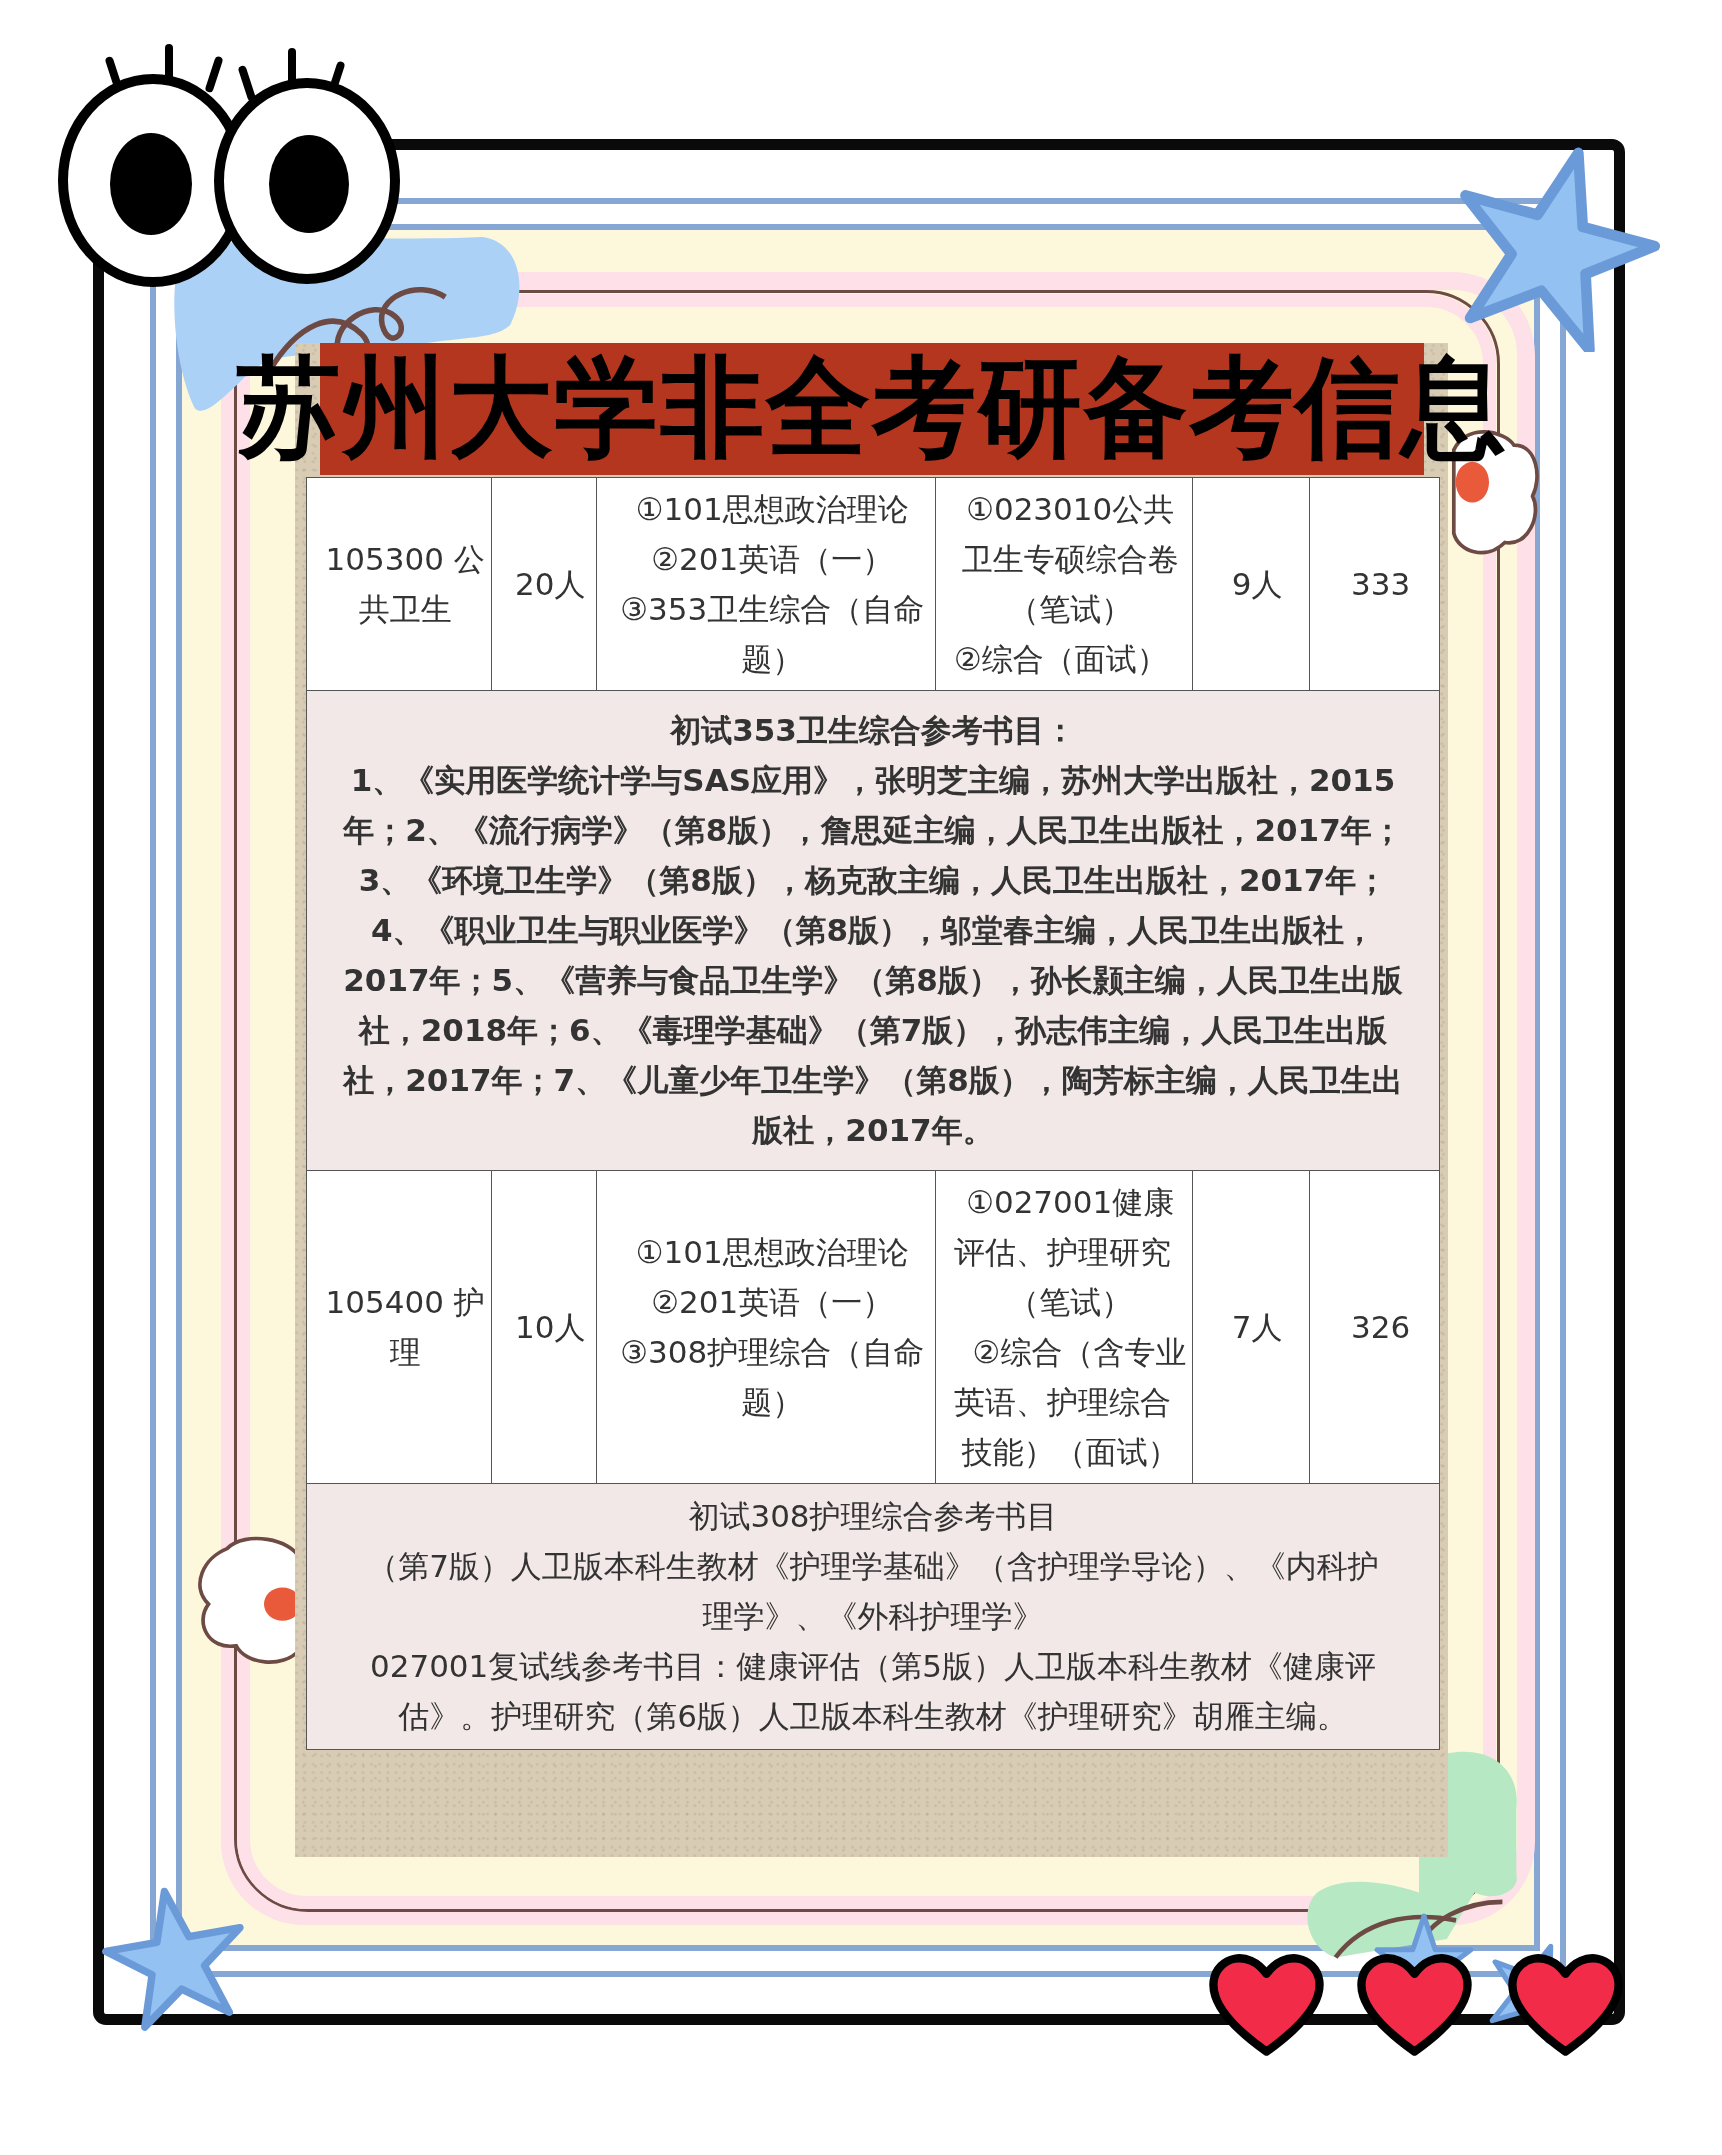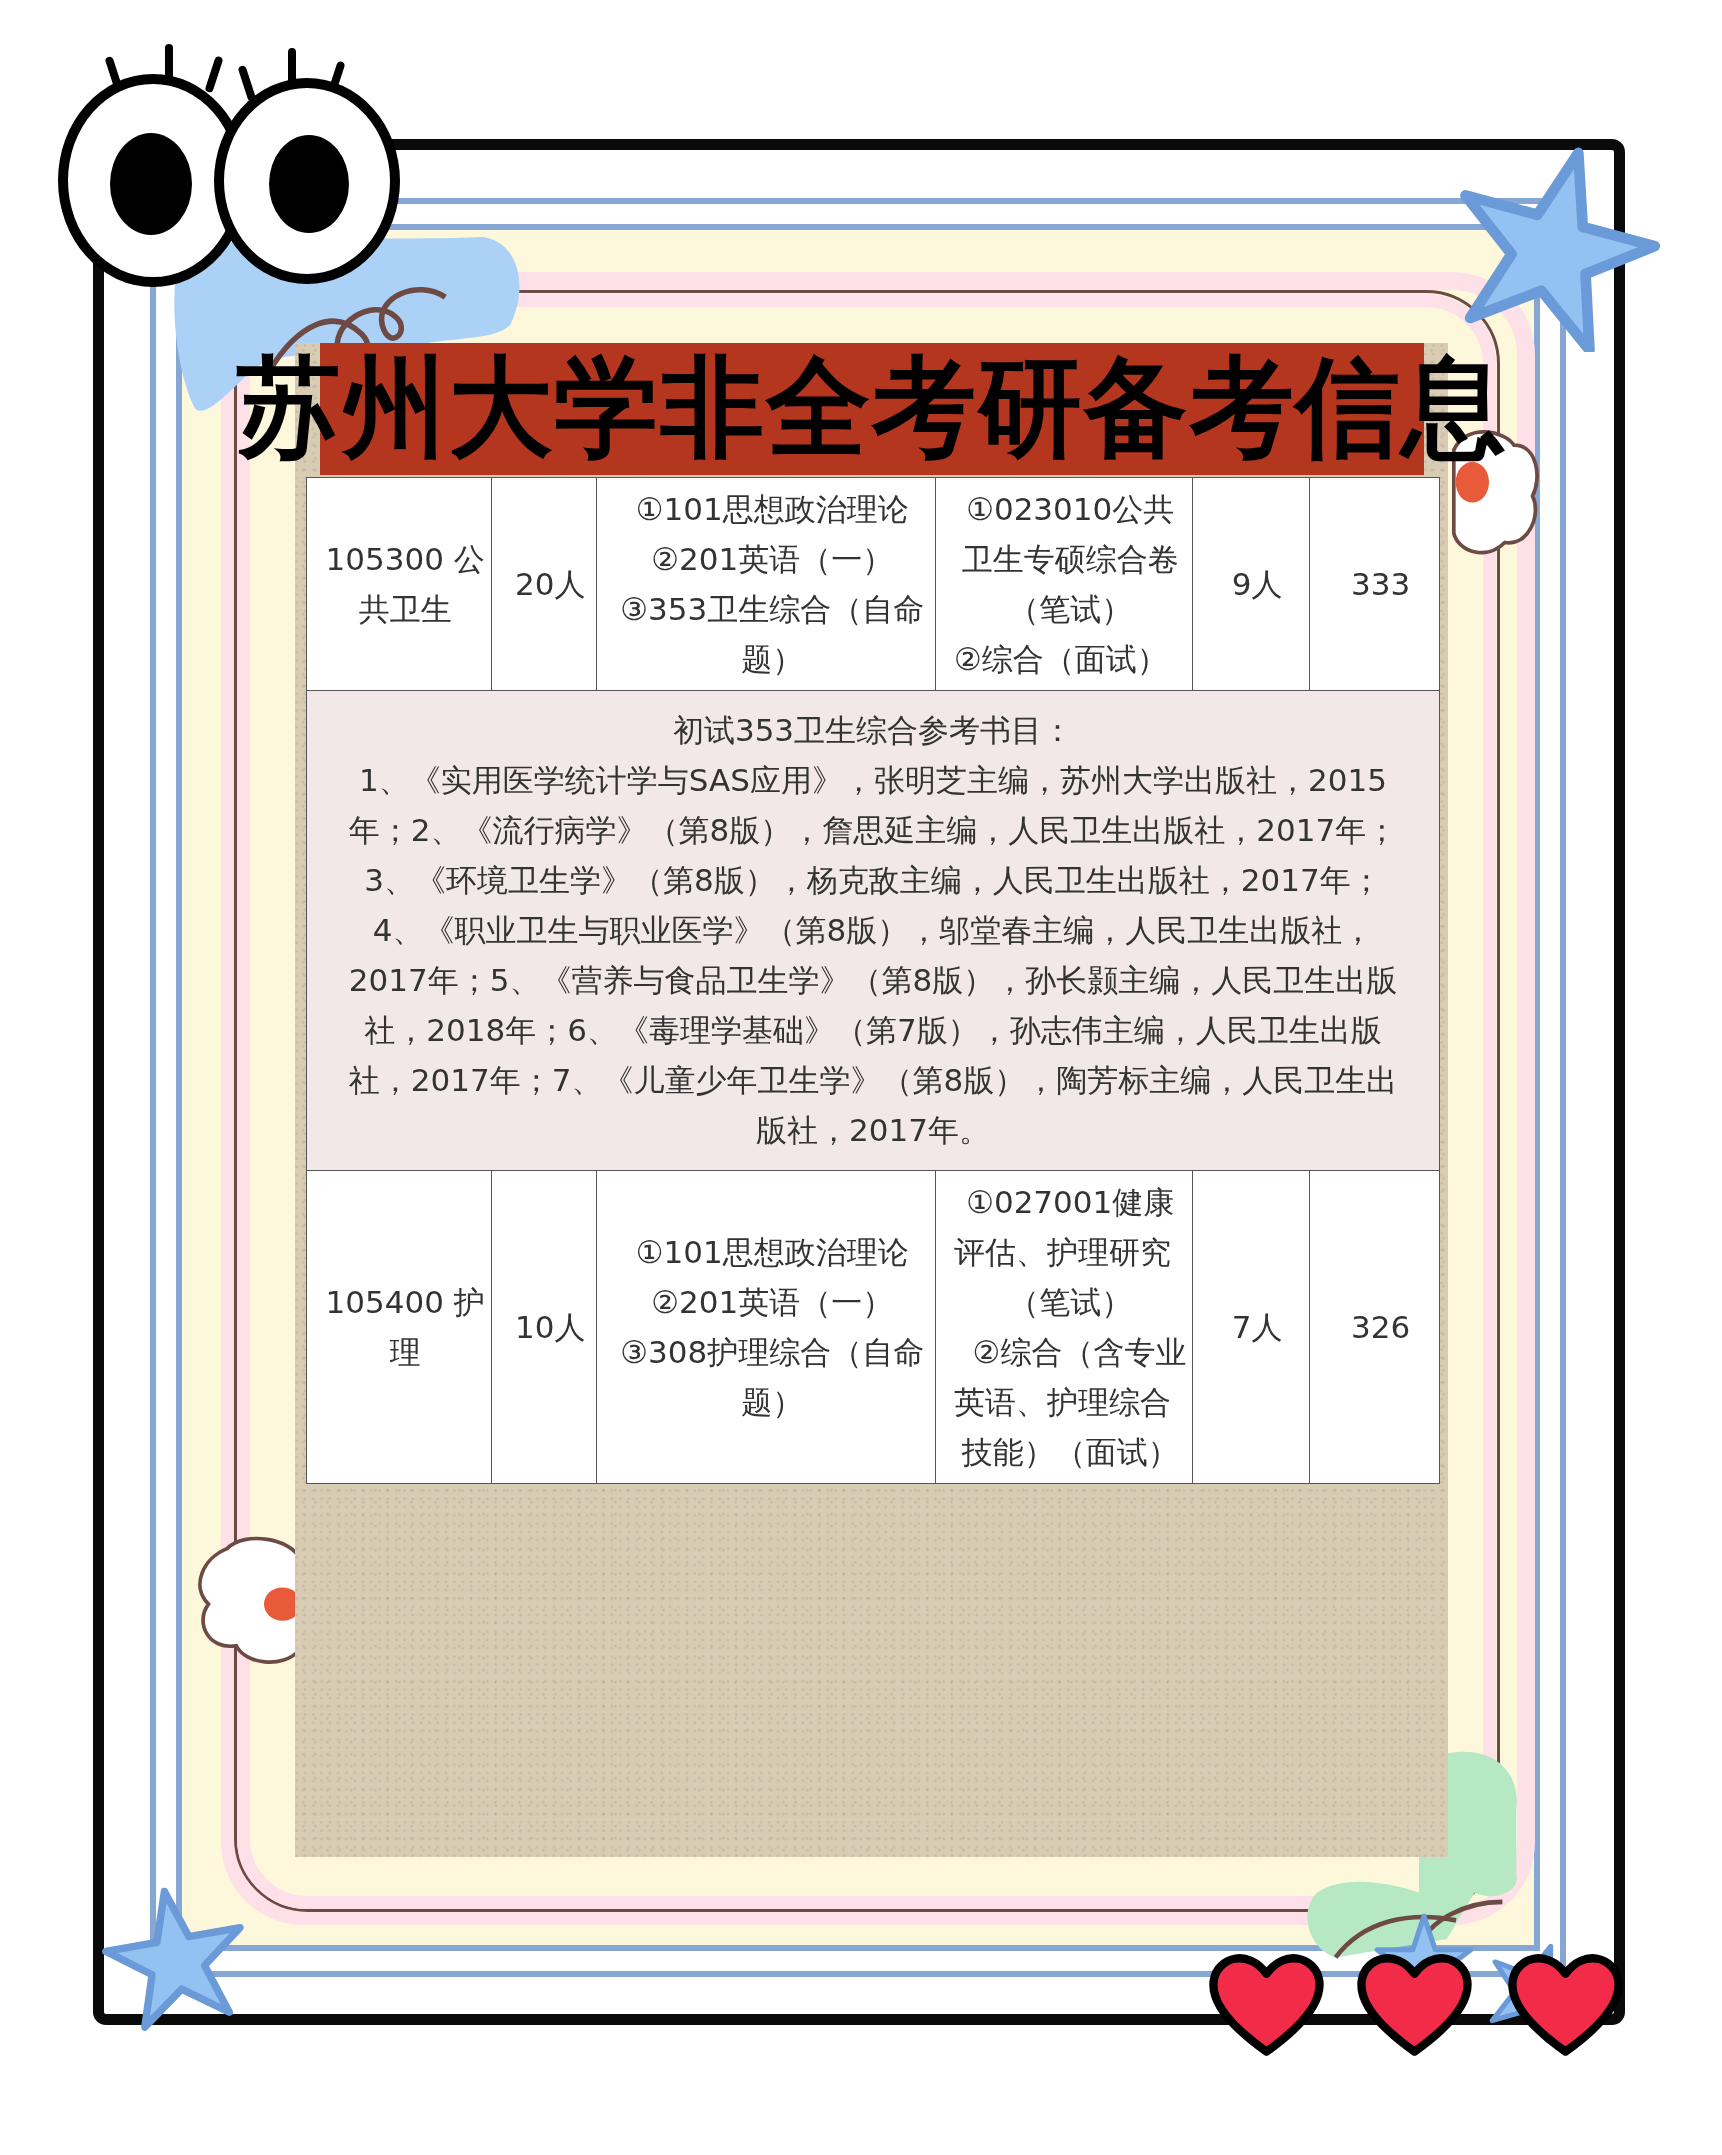--- a/index.html
+++ b/index.html
@@ -46,21 +46,21 @@
   td, th {
     border: 1.9px solid #555; color: #333; text-align: center; vertical-align: middle;
     font-family: "DejaVu Sans", sans-serif; font-weight: normal;
     font-size: 31px; line-height: 50px; padding: 0 5.6px;
   }
   th { background: #ffffff; height: 126px; }
   td.cell { background: #ffffff; padding-left: 18px; }
   td.notes { background: #f3e8e8; padding: 7.4px 9.3px; }
   .line { display: block; }
   .row1 td.cell { height: 212px; }
-  .notes1 { height: 464px; }
+  .notes1 { height: 464px; font-weight: bold; }
   .row2 td.cell { height: 312px; }
   .notes2 { height: 249px; }
 
   
   .eye { border: 10.2px solid #000; background: #fff; border-radius: 50%; }
   .pupil { background: #000; border-radius: 50%; }
   .lash { width: 8.3px; height: 37px; background: #000; border-radius: 4.6px; }
   .heart { width: 121px; height: 111px; }
 </style>
 </head>
@@ -204,16 +204,25 @@
         <span class="line" style="text-align:left">评估、护理研究</span>
         <span class="line">（笔试）</span>
         <span class="line" style="text-align:right">②综合（含专业</span>
         <span class="line" style="text-align:left">英语、护理综合</span>
         <span class="line" style="text-align:center">技能）（面试）</span>
       </td>
       <td class="cell">7人</td>
       <td class="cell">326</td>
     </tr>
 
+    <tr>
+      <td class="notes notes2" colspan="6">
+        <span class="line">初试308护理综合参考书目</span>
+        <span class="line">（第7版）人卫版本科生教材《护理学基础》（含护理学导论）、《内科护</span>
+        <span class="line">理学》、《外科护理学》</span>
+        <span class="line">027001复试线参考书目：健康评估（第5版）人卫版本科生教材《健康评</span>
+        <span class="line">估》。护理研究（第6版）人卫版本科生教材《护理研究》胡雁主编。</span>
+      </td>
+    </tr>
   </tbody>
     </table>
 </div>
 
 
 </body></html>

